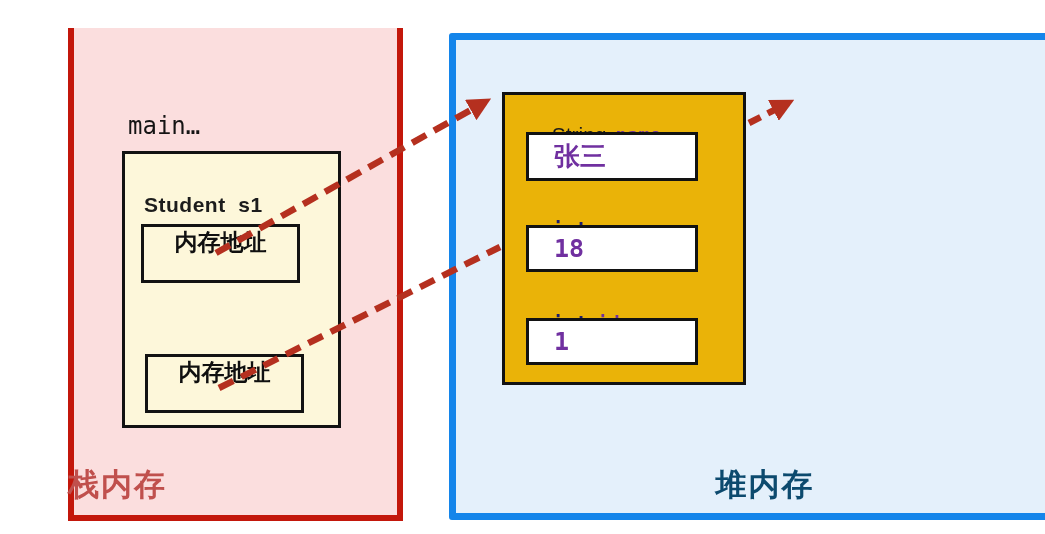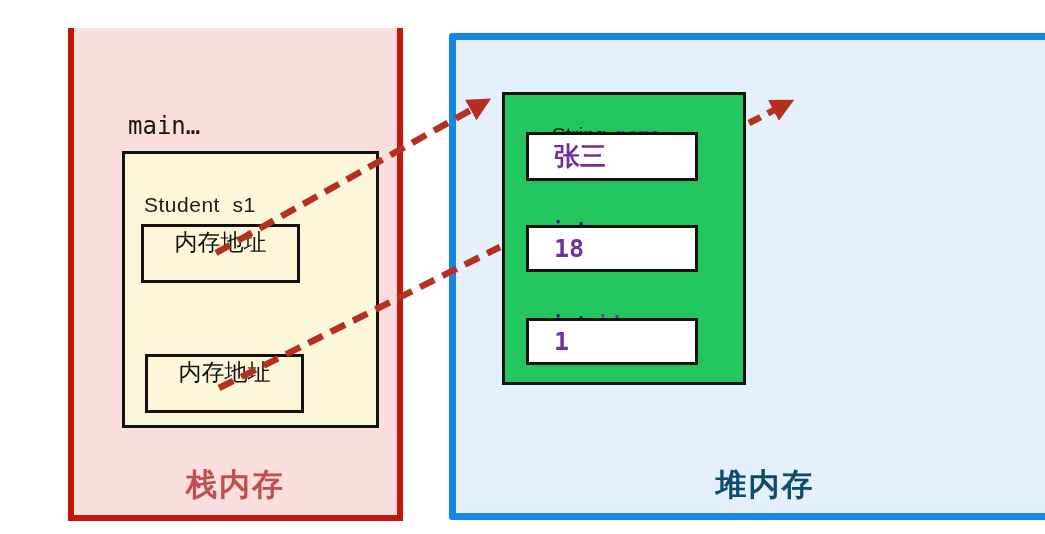--- a/index.html
+++ b/index.html
@@ -7,57 +7,57 @@
     position:relative;width:1045px;height:534px;background:#ffffff;
     overflow:hidden;font-family:"Liberation Sans","DejaVu Sans",sans-serif;margin-left:44px;
   }
   
   .stack-region{
     position:absolute;left:24px;top:28px;width:335px;height:493px;
     background:#fbdede;border:6px solid #c3170b;border-top:none;
     box-sizing:border-box;
   }
   .stack-frame{
-    position:absolute;left:78px;top:151px;width:257px;height:277px;
-    background:#fdf7da;border:3px solid #121212;box-sizing:border-box;
+    position:absolute;left:78px;top:151px;width:219px;height:277px;
+    background:#fdf7da;border:3px solid #121212;box-sizing:border-box;font-weight:bold;
   }
   .main-label{
     position:absolute;left:84px;top:112px;
     font-family:"DejaVu Sans Mono","Liberation Mono",monospace;
     font-size:24px;color:#141414;white-space:pre;
   }
   .var-decl{
     position:absolute;font-size:21px;color:#1c1c1c;white-space:pre;
     letter-spacing:0.5px;
   }
   .decl-s1{left:19px;top:39px;}
   .decl-s2{left:19px;top:170px;}
   .addr-box{
     position:absolute;width:159px;height:59px;border:3px solid #121212;
     box-sizing:border-box;display:flex;align-items:flex-start;justify-content:center;
   }
   .addr-s1{left:16px;top:70px;}
   .addr-s2{left:20px;top:200px;}
   .addr-text{font-size:23px;color:#101010;}
   .stack-label{
-    position:absolute;left:24px;top:464px;width:335px;text-align:center;
+    position:absolute;left:24px;top:464px;width:335px;text-align:left;
     font-size:31px;font-weight:bold;color:#c0504d;letter-spacing:2px;
   }
   
   .heap-region{
     position:absolute;left:405px;top:33px;width:632px;height:487px;
     background:#e4f0fb;border:7px solid #1485ea;border-radius:3px;
     box-sizing:border-box;
   }
   .heap-label{
     position:absolute;left:405px;top:464px;width:632px;text-align:center;
     font-size:31px;font-weight:bold;color:#0c4a6e;letter-spacing:2px;
   }
   .heap-object{
-    position:absolute;top:92px;width:244px;height:293px;background:#22c55e;
+    position:absolute;top:92px;width:244px;height:293px;background:#eab308;
     border:3px solid #121212;box-sizing:border-box;
   }
   .object-1{left:458px;}
   .object-2{left:757px;width:240px;}
   .field-label{position:absolute;left:20px;white-space:pre;}
   .flabel-0{top:10px;}
   .flabel-1{top:104px;}
   .flabel-2{top:198px;}
   .type-string{font-size:21px;color:#1a1a1a;font-family:"Liberation Sans","DejaVu Sans",sans-serif;}
   .type-int{

